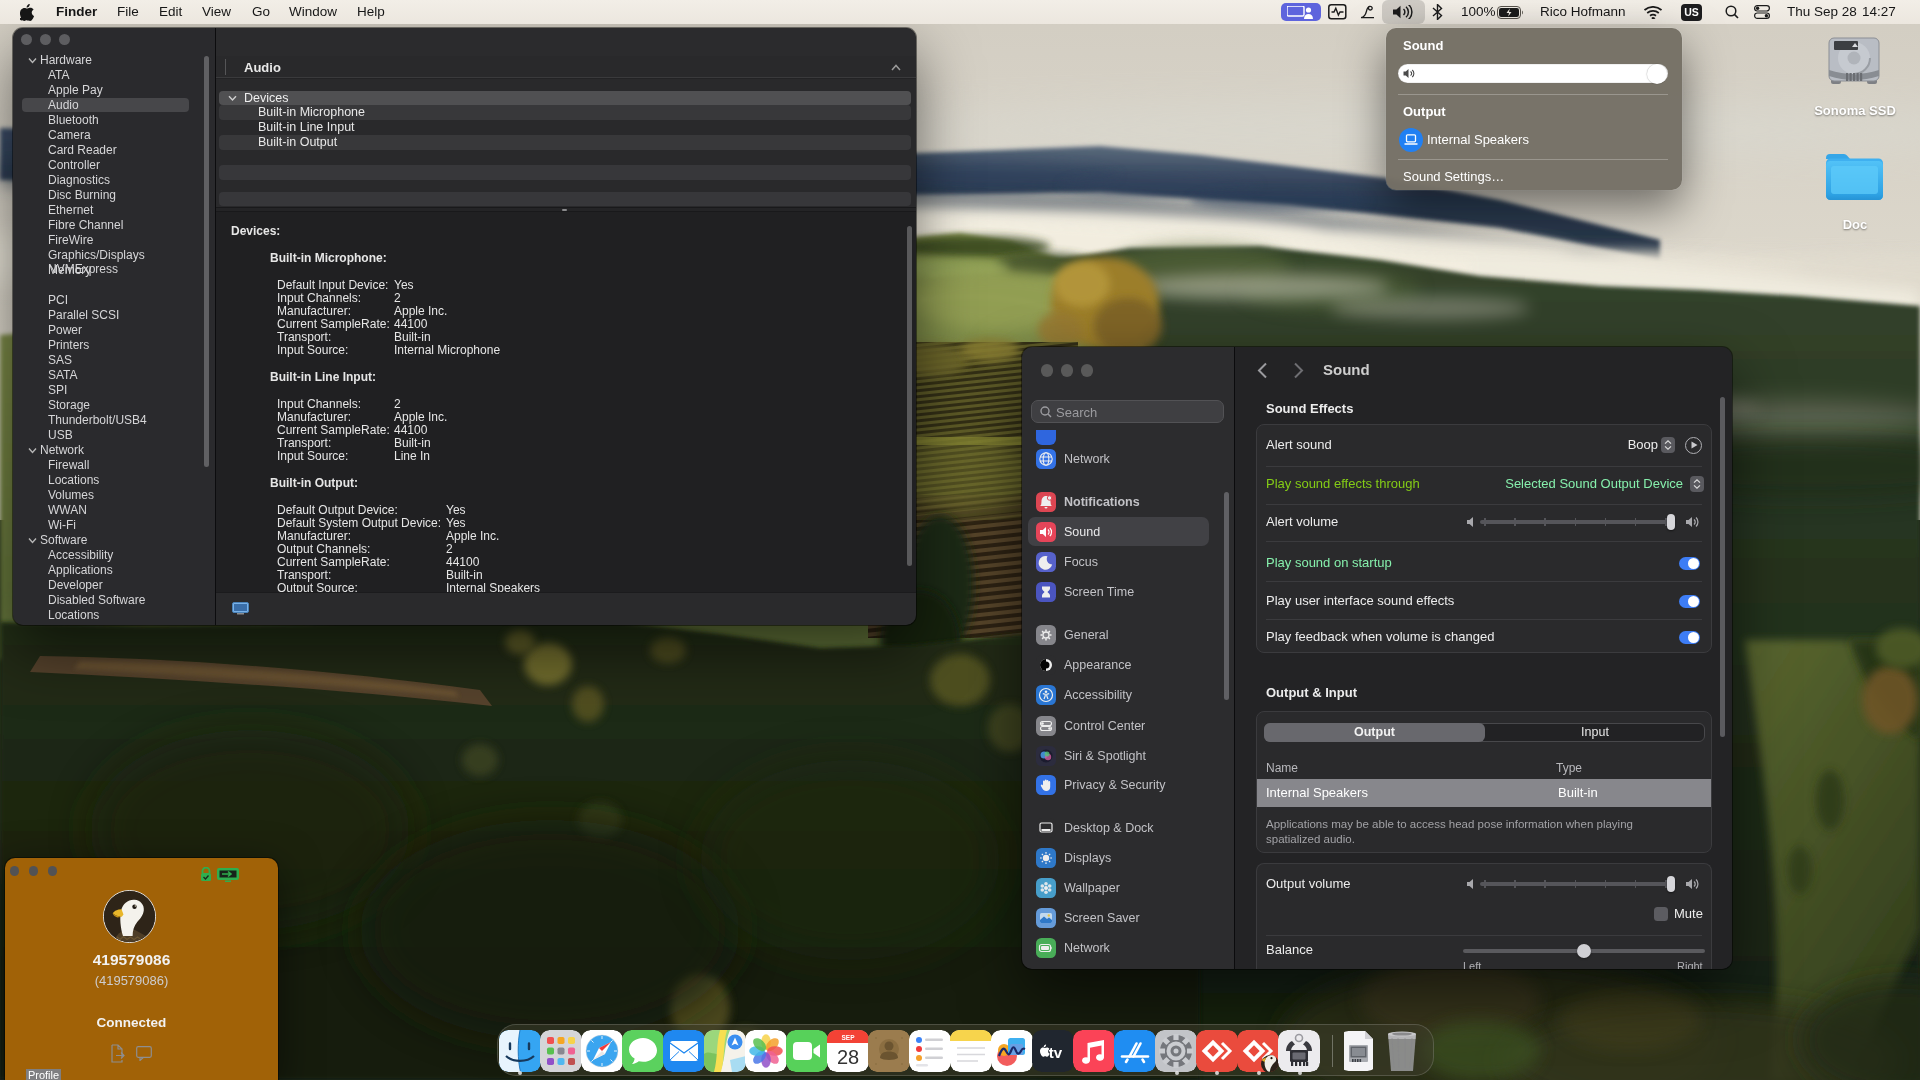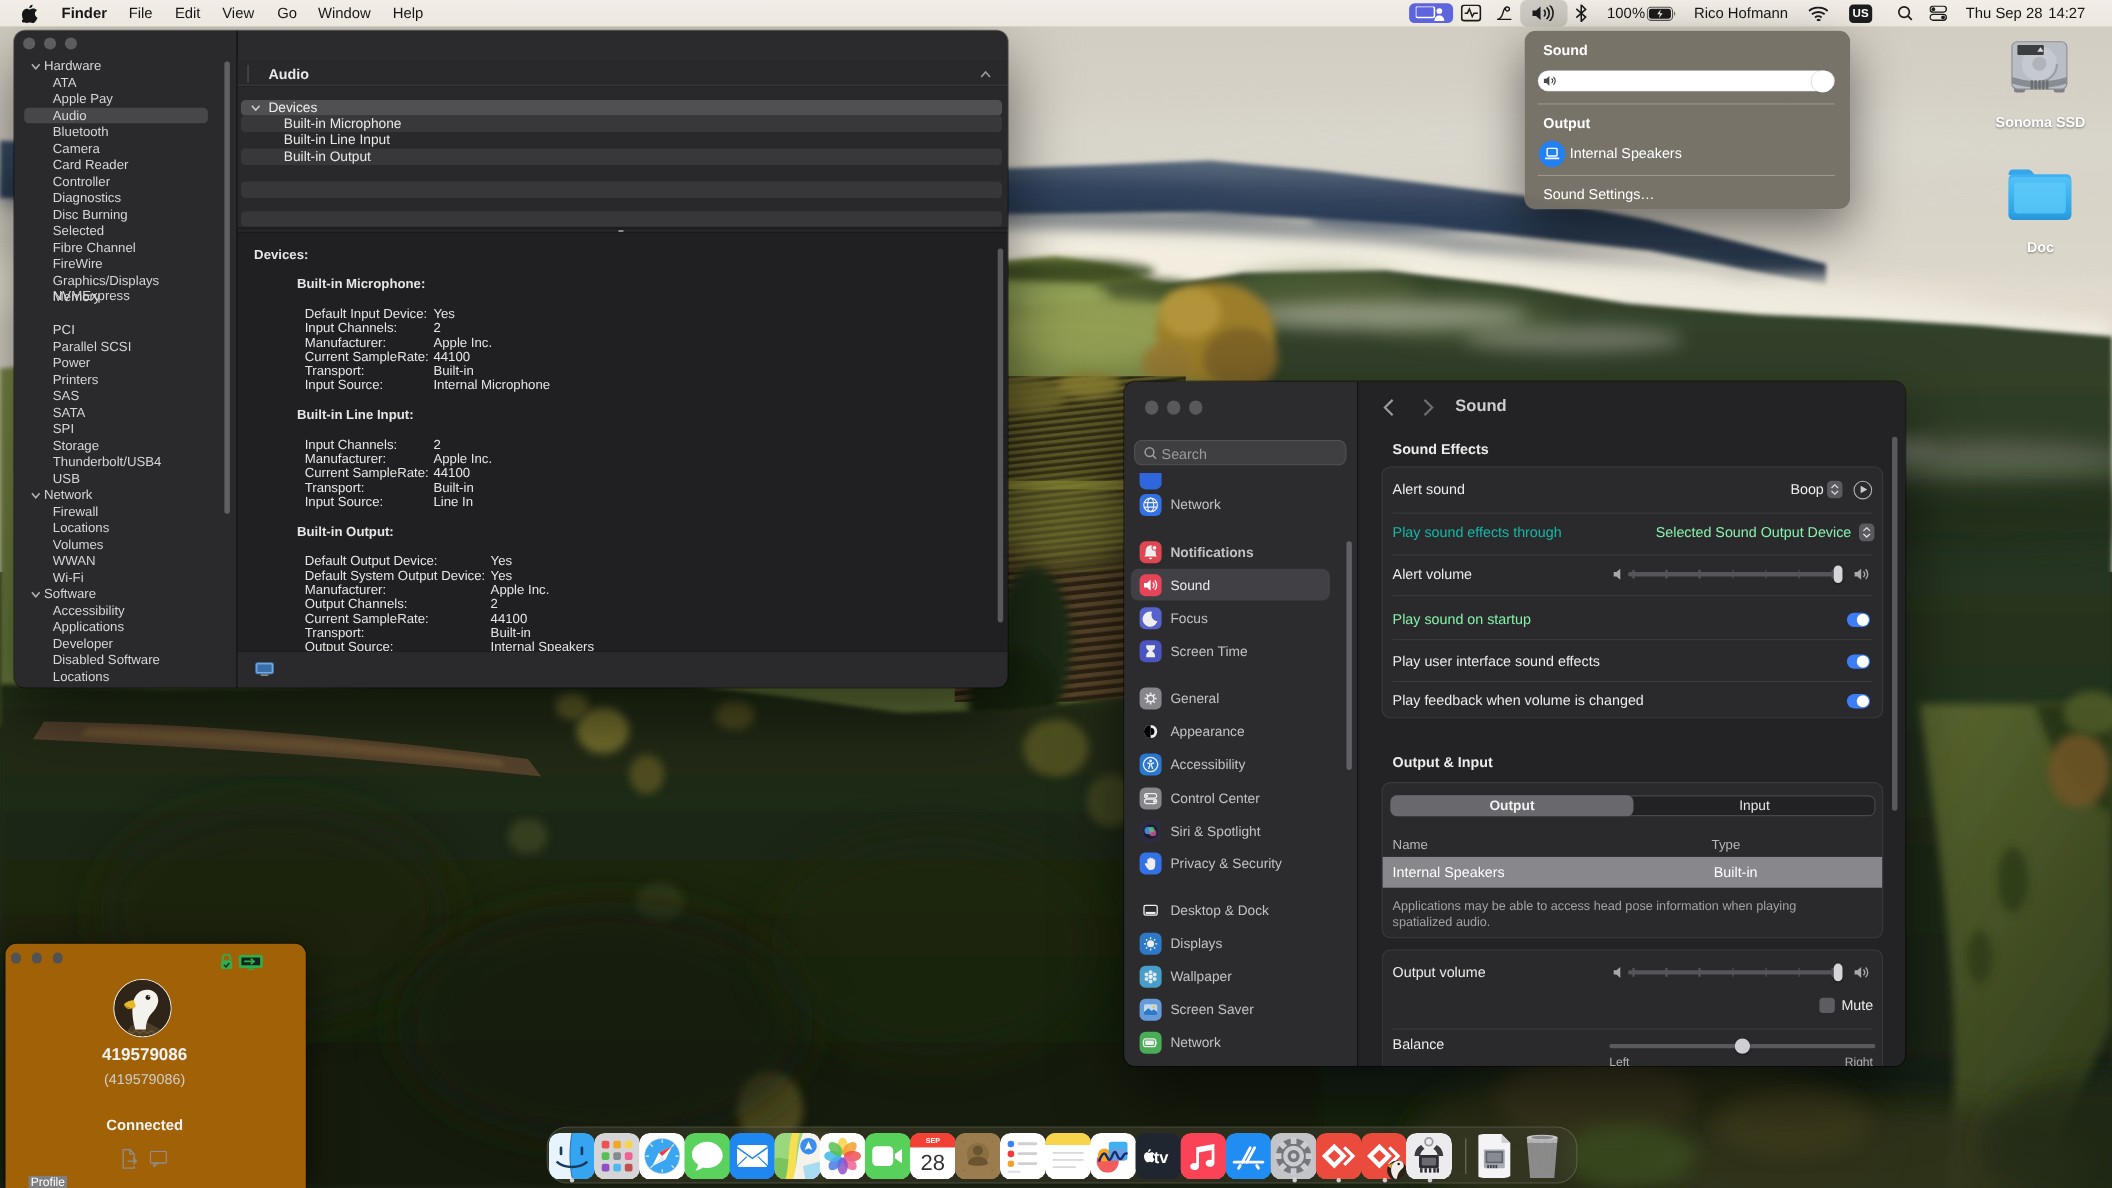--- a/index.html
+++ b/index.html
@@ -289,21 +289,21 @@
       <div class="abs" style="left:35px;top:39.5px;height:15px;line-height:15px;">ATA</div>
       <div class="abs" style="left:35px;top:54.5px;height:15px;line-height:15px;">Apple Pay</div>
       <div class="abs" style="left:9px;top:70px;width:167px;height:13.5px;border-radius:4px;background:#47474a;"></div>
       <div class="abs" style="left:35px;top:69.5px;height:15px;line-height:15px;">Audio</div>
       <div class="abs" style="left:35px;top:84.5px;height:15px;line-height:15px;">Bluetooth</div>
       <div class="abs" style="left:35px;top:99.5px;height:15px;line-height:15px;">Camera</div>
       <div class="abs" style="left:35px;top:114.5px;height:15px;line-height:15px;">Card Reader</div>
       <div class="abs" style="left:35px;top:129.5px;height:15px;line-height:15px;">Controller</div>
       <div class="abs" style="left:35px;top:144.5px;height:15px;line-height:15px;">Diagnostics</div>
       <div class="abs" style="left:35px;top:159.5px;height:15px;line-height:15px;">Disc Burning</div>
-      <div class="abs" style="left:35px;top:174.5px;height:15px;line-height:15px;">Selected</div>
+      <div class="abs" style="left:35px;top:174.5px;height:15px;line-height:15px;">Ethernet</div>
       <div class="abs" style="left:35px;top:189.5px;height:15px;line-height:15px;">Fibre Channel</div>
       <div class="abs" style="left:35px;top:204.5px;height:15px;line-height:15px;">FireWire</div>
       <div class="abs" style="left:35px;top:219.5px;height:15px;line-height:15px;">Graphics/Displays</div>
       <div class="abs" style="left:35px;top:234.5px;height:15px;line-height:15px;">Memory</div>
       <div class="abs" style="left:35px;top:234px;height:15px;line-height:15px;text-align:right;">NVMExpress</div>
       <div class="abs" style="left:35px;top:264.5px;height:15px;line-height:15px;">PCI</div>
       <div class="abs" style="left:35px;top:279.5px;height:15px;line-height:15px;">Parallel SCSI</div>
       <div class="abs" style="left:35px;top:294.5px;height:15px;line-height:15px;">Power</div>
       <div class="abs" style="left:35px;top:309.5px;height:15px;line-height:15px;">Printers</div>
       <div class="abs" style="left:35px;top:324.5px;height:15px;line-height:15px;">SAS</div>
@@ -550,21 +550,21 @@
   <div class="abs" style="left:244px;top:90px;height:16px;line-height:16px;font-size:13px;color:#ececec;">Alert sound</div>
   <div class="abs" style="right:74px;top:90px;height:16px;line-height:16px;font-size:13px;color:#ececec;">Boop</div>
   <div class="abs" style="left:639px;top:90px;width:14px;height:16px;border-radius:4px;background:#5a5a5f;"></div>
   <svg class="abs" style="left:641px;top:93px" width="10" height="10" viewBox="0 0 10 10">
       <path d="M2,3.6 L5,0.8 L8,3.6 M2,6.4 L5,9.2 L8,6.4" stroke="#dcdcdc" stroke-width="1.2" fill="none"></path>
     </svg>
   <div class="abs" style="left:663px;top:89.5px;width:17px;height:17px;border-radius:50%;border:1.5px solid #b0b0b4;"></div>
   <svg class="abs" style="left:669px;top:94px" width="7" height="8" viewBox="0 0 7 8">
       <path d="M0.5,0.5 L6.5,4 L0.5,7.5 Z" fill="#cacace"></path>
     </svg>
-  <div class="abs" style="left:244px;top:129px;height:16px;line-height:16px;font-size:13px;color:#14b8a6;">Play sound effects through</div>
+  <div class="abs" style="left:244px;top:129px;height:16px;line-height:16px;font-size:13px;color:#84cc16;">Play sound effects through</div>
   <div class="abs" style="right:49px;top:129px;height:16px;line-height:16px;font-size:13px;color:#86efac;">Selected Sound Output Device</div>
   <div class="abs" style="left:668px;top:129px;width:14px;height:16px;border-radius:4px;background:#5a5a5f;"></div>
   <svg class="abs" style="left:670px;top:132px" width="10" height="10" viewBox="0 0 10 10">
       <path d="M2,3.6 L5,0.8 L8,3.6 M2,6.4 L5,9.2 L8,6.4" stroke="#dcdcdc" stroke-width="1.2" fill="none"></path>
     </svg>
   <div class="abs" style="left:244px;top:167px;height:16px;line-height:16px;font-size:13px;color:#ececec;">Alert volume</div>
   <g id="alertslider"></g>
   <div class="abs" style="left:244px;top:208px;height:16px;line-height:16px;font-size:13px;color:#86efac;">Play sound on startup</div>
   <div class="abs" style="left:244px;top:246px;height:16px;line-height:16px;font-size:13px;color:#ececec;">Play user interface sound effects</div>
   <div class="abs" style="left:244px;top:282px;height:16px;line-height:16px;font-size:13px;color:#ececec;">Play feedback when volume is changed</div>

